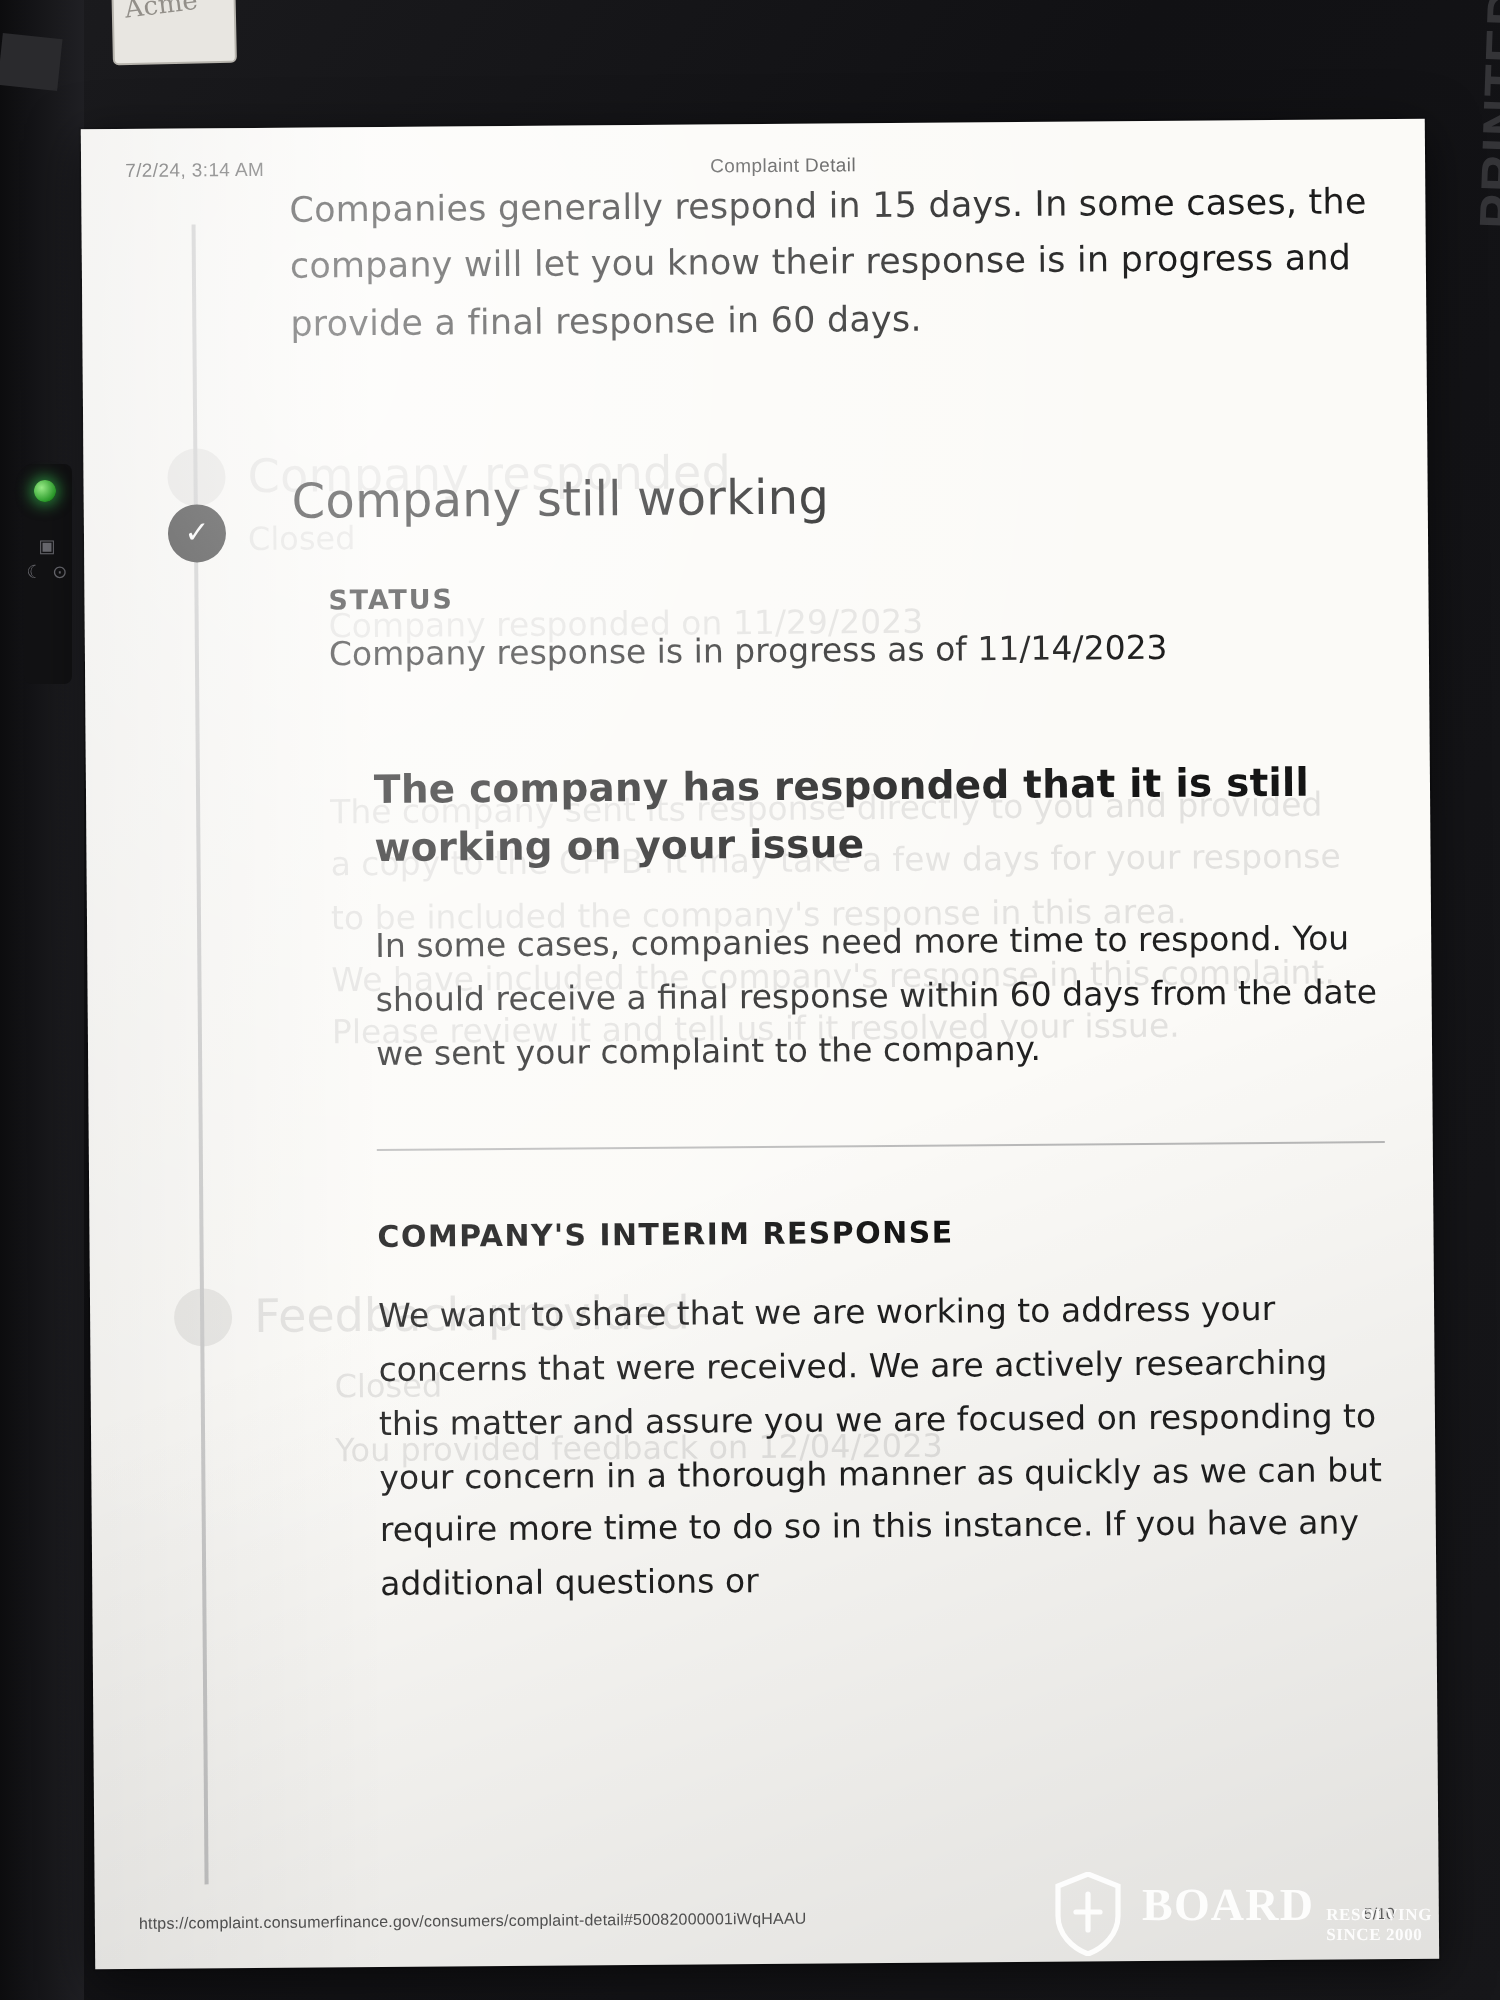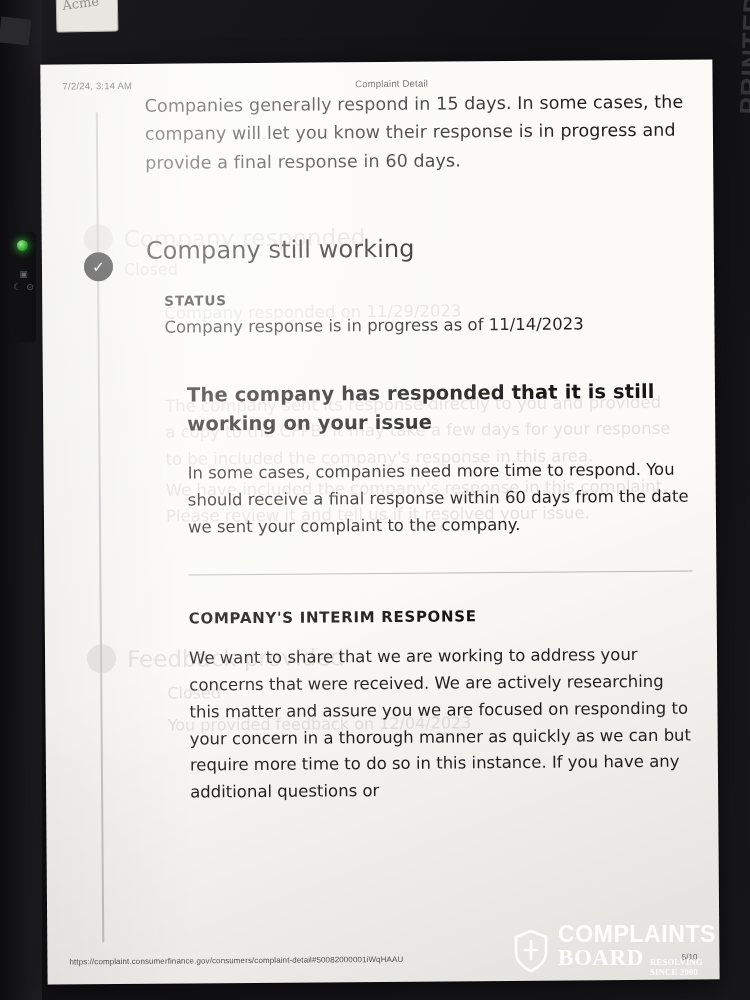--- a/index.html
+++ b/index.html
@@ -279,21 +279,20 @@
 
     </div>
   </div>
 
   <div class="cb-mark">
     <svg class="cb-shield" viewBox="0 0 34 42">
       <path d="M17 1 L32 7 V22 C32 31 25 38 17 41 C9 38 2 31 2 22 V7 Z" fill="none" stroke="#ffffff" stroke-width="2.6"></path>
       <path d="M17 11 v18 M11 20 h12" stroke="#ffffff" stroke-width="2.6" stroke-linecap="round"></path>
     </svg>
     <div class="cb-text">
-      <div class="cb-line1">COMPLAINTS</div>
       <div class="cb-line2">
         <span>BOARD</span>
         <span class="cb-sub">
           <span>RESOLVING</span><br>
           <span>SINCE 2000</span>
         </span>
       </div>
     </div>
   </div>
 

